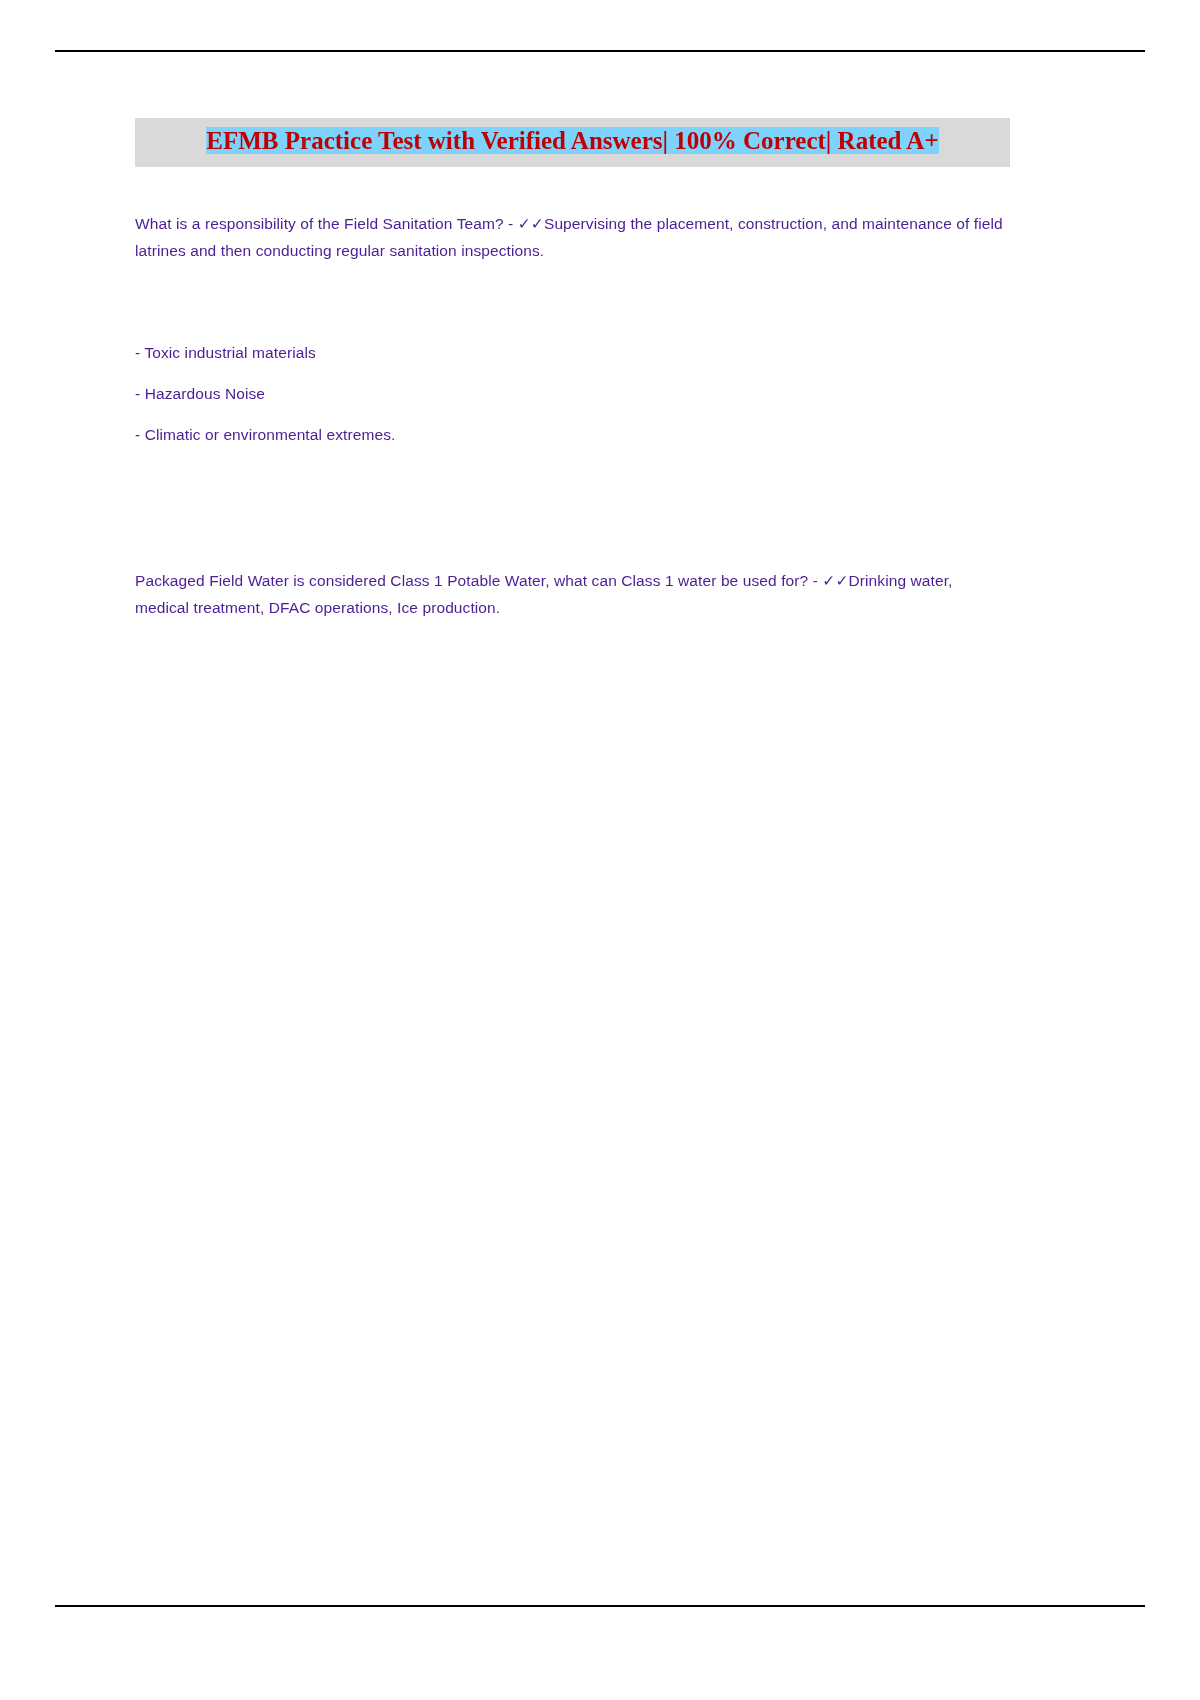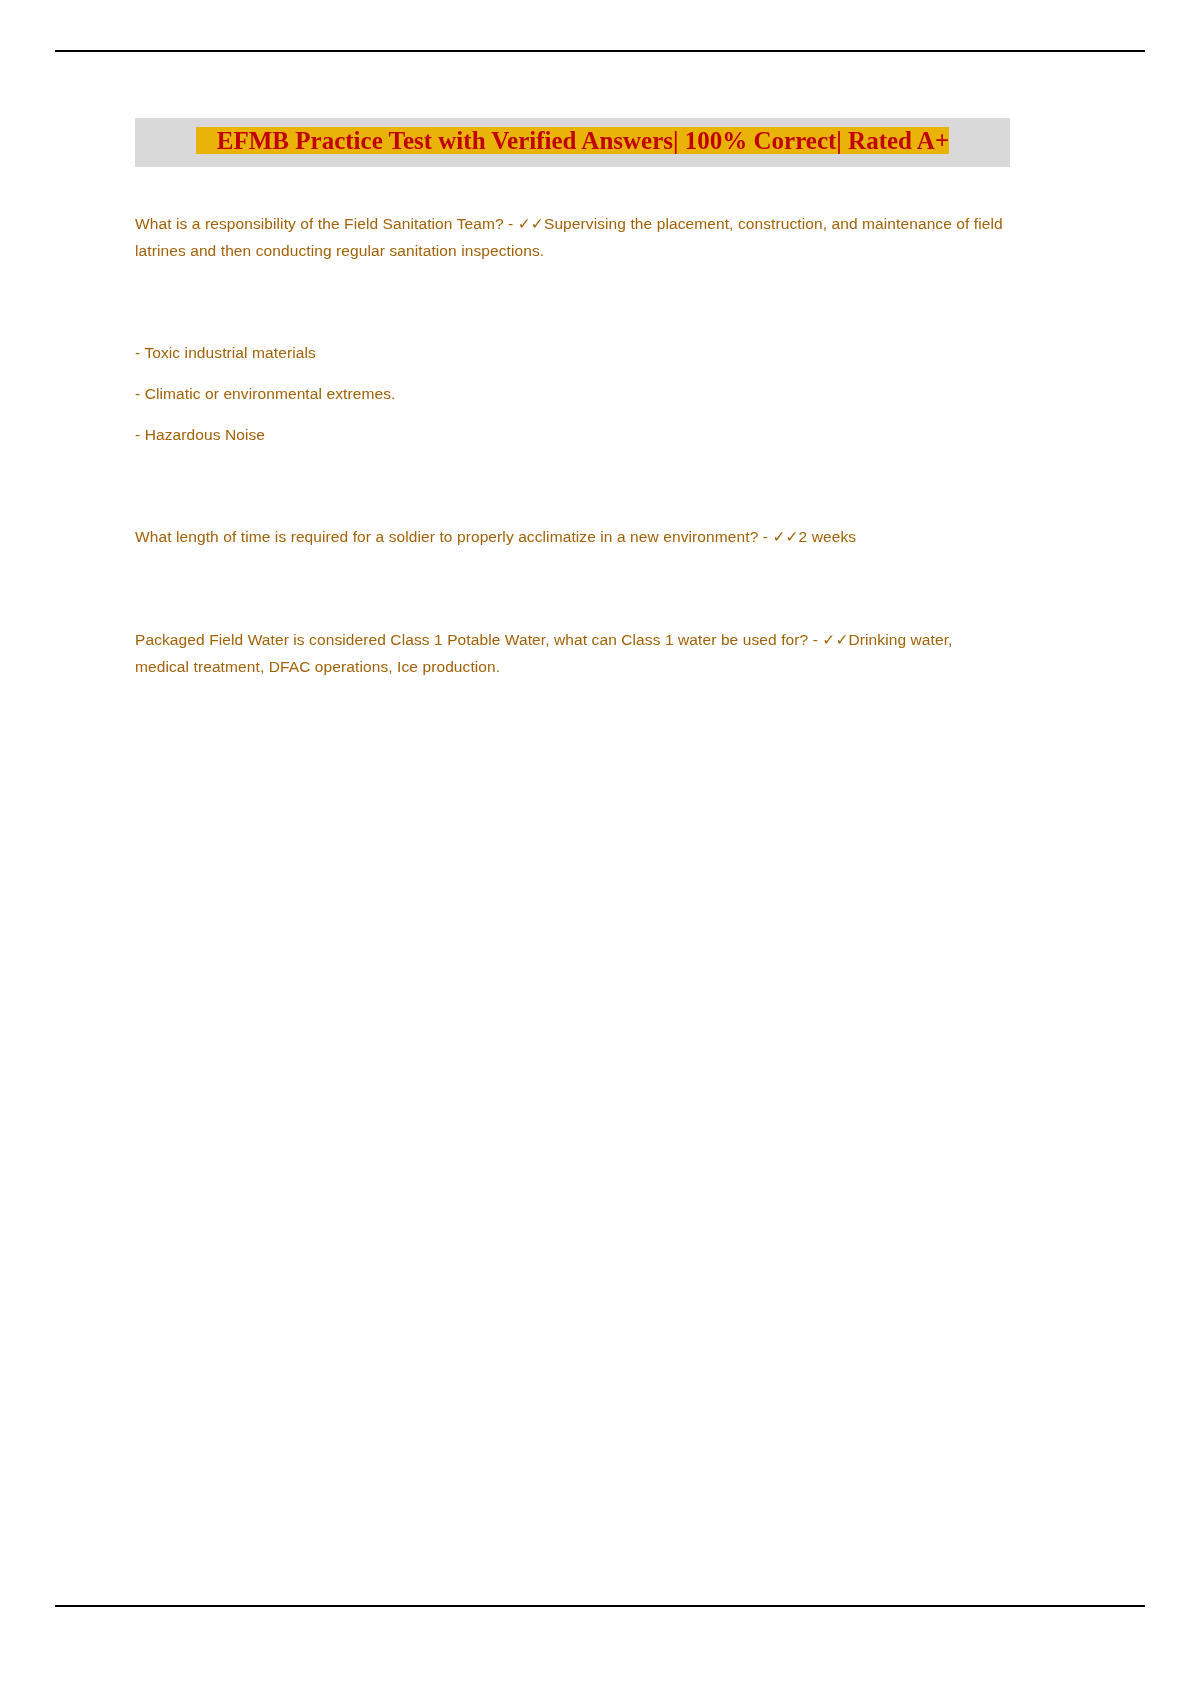--- a/index.html
+++ b/index.html
@@ -42,38 +42,37 @@
     box-sizing: border-box;
     width: 875px;
   }
   .title-text {
     font-family: "Liberation Serif", serif;
     font-weight: bold;
     font-size: 25px;
     line-height: 1.32;
     color: #c00000;
     text-align: center;
-    background: #eab308;
+    background: #7dd3fc;
     box-decoration-break: clone;
     -webkit-box-decoration-break: clone;
     display: inline;
-    padding-left: 21px;
   }
   .title-wrap { text-align: center; }
 
   .qa-list {
     margin-top: 44px;
   }
   .qa-block {
     margin-bottom: 32px;
   }
   .qa-line {
     font-size: 15.5px;
     line-height: 1.72;
-    color: #a16207;
+    color: #4c1d95;
     margin: 0 0 14px 0;
     letter-spacing: 0.1px;
   }
   .qa-line:last-child { margin-bottom: 0; }
   .spacer-lg { height: 22px; }
 </style>
 </head>
 <body>
 
 <div class="page">
@@ -94,32 +93,29 @@
         <p class="qa-line">What is a responsibility of the Field Sanitation Team? - ✓✓Supervising the placement, construction, and maintenance of field latrines and then conducting regular sanitation inspections.</p>
       </div>
 
       <div class="spacer-lg"></div>
 
 
       <div class="spacer-lg"></div>
 
       <div class="qa-block">
         <p class="qa-line">- Toxic industrial materials</p>
+        <p class="qa-line">- Hazardous Noise</p>
         <p class="qa-line">- Climatic or environmental extremes.</p>
-        <p class="qa-line">- Hazardous Noise</p>
       </div>
 
       <div class="spacer-lg"></div>
 
 
       <div class="spacer-lg"></div>
 
-      <div class="qa-block">
-        <p class="qa-line">What length of time is required for a soldier to properly acclimatize in a new environment? - ✓✓2 weeks</p>
-      </div>
 
       <div class="spacer-lg"></div>
 
 
       <div class="spacer-lg"></div>
 
       <div class="qa-block">
         <p class="qa-line">Packaged Field Water is considered Class 1 Potable Water, what can Class 1 water be used for? - ✓✓Drinking water, medical treatment, DFAC operations, Ice production.</p>
       </div>
 

